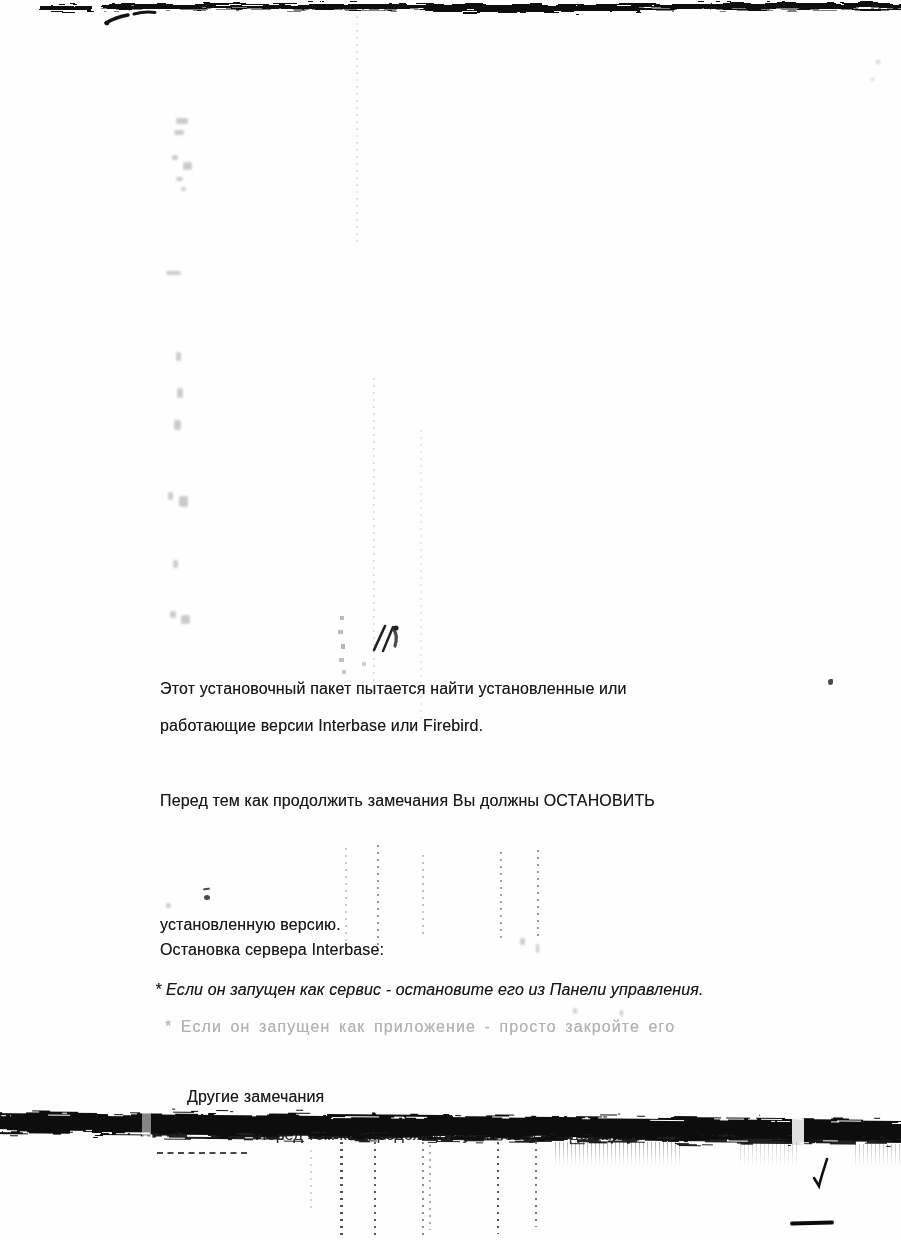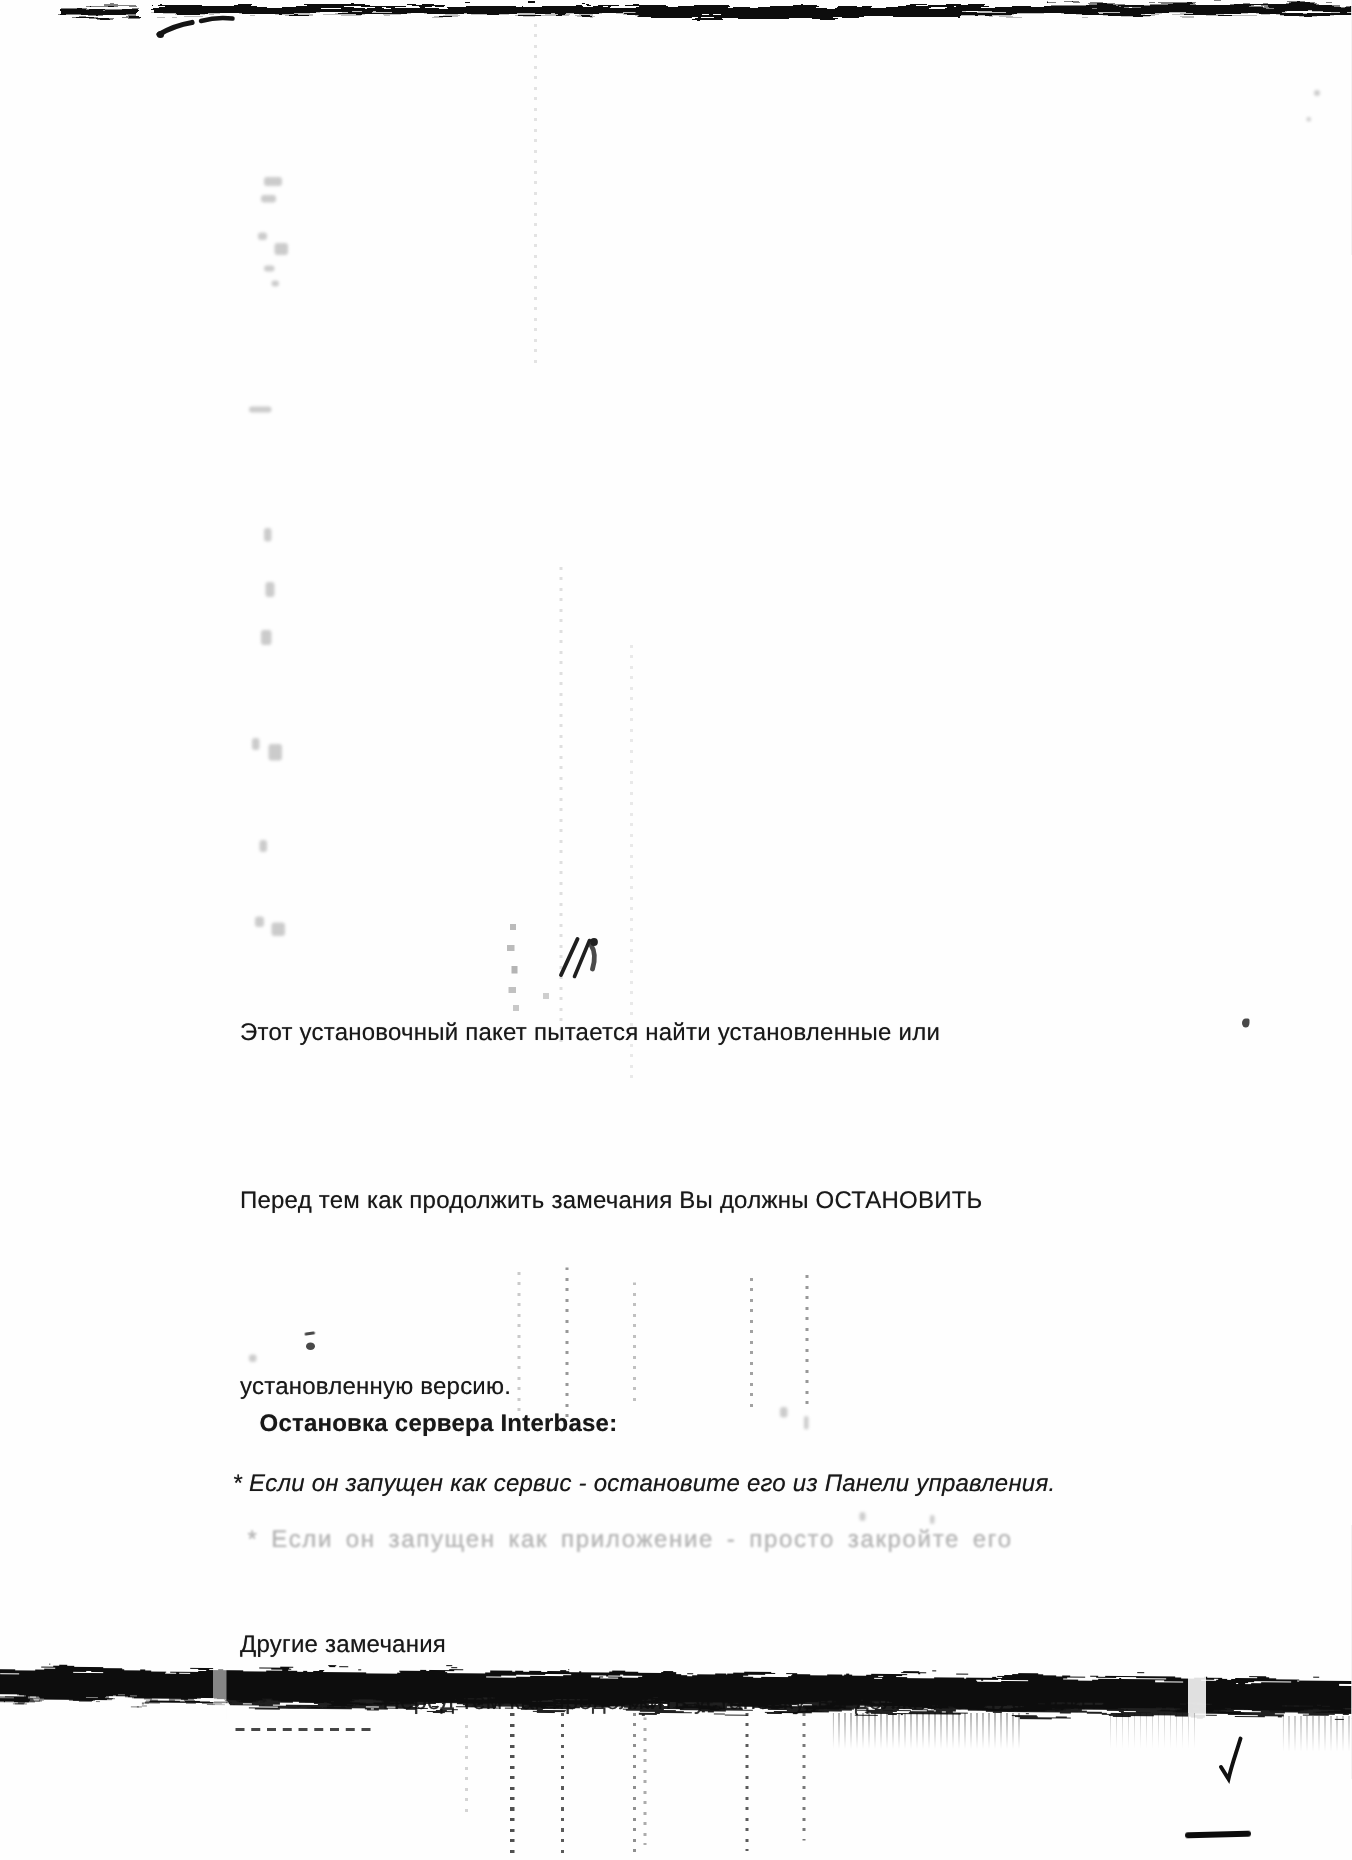--- a/index.html
+++ b/index.html
@@ -13,21 +13,21 @@
     position:absolute; left:160px; white-space:nowrap;
     font-size:16px; color:#181818; letter-spacing:0.15px;
     text-shadow:0 0 0.45px rgba(10,10,10,0.55);
   }
   .bullet { left:155px; }
   .faded {
     color:#6b6b6b; opacity:0.5; filter:blur(0.7px);
     letter-spacing:1.1px; word-spacing:3px;
   }
   .smudged { color:#1a1a1a; opacity:0.9; }
-  .heading { font-weight:bold;margin-left:13px; }
+  .heading { font-weight:normal; }
   .speck {
     position:absolute; background:#8f8f8f; opacity:0.45;
     filter:blur(1px); border-radius:2px;
   }
   .darkspeck {
     position:absolute; background:#2a2a2a; opacity:0.85;
     filter:blur(0.3px); border-radius:1px;
   }
   .vstreak {
     position:absolute; width:2px;
@@ -115,38 +115,39 @@
     <rect x="6" y="24" width="5" height="4" fill="#777" opacity="0.5"></rect>
     <rect x="9" y="38" width="4" height="5" fill="#777" opacity="0.55"></rect>
     <rect x="7" y="52" width="5" height="4" fill="#777" opacity="0.45"></rect>
     <rect x="10" y="64" width="4" height="4" fill="#777" opacity="0.4"></rect>
     <rect x="30" y="56" width="4" height="4" fill="#888" opacity="0.4"></rect>
   </svg>
 
   <div class="darkspeck" style="left:828px; top:679px; width:5px; height:6px; border-radius:50% 20% 50% 50%;"></div>
 
   <div class="textline" style="top:680px;">Этот установочный пакет пытается найти установленные или</div>
+  <div class="textline" style="top:717px;">работающие версии Interbase или Firebird.</div>
 
   <div class="textline" style="top:792px;">Перед тем как продолжить замечания Вы должны ОСТАНОВИТЬ</div>
   <div class="textline" style="top:916px;">установленную версию.</div>
 
   <div class="darkspeck" style="left:203px; top:888px; width:7px; height:2px; transform:rotate(-8deg);"></div>
   <div class="darkspeck" style="left:204px; top:895px; width:6px; height:5px; border-radius:50%;"></div>
 
   <div class="vstreak" style="left:345px; top:848px; height:95px; opacity:0.25;"></div>
   <div class="vstreak" style="left:377px; top:845px; height:100px; opacity:0.5;"></div>
   <div class="vstreak" style="left:422px; top:855px; height:80px; opacity:0.3;"></div>
   <div class="vstreak" style="left:500px; top:852px; height:88px; opacity:0.45;"></div>
   <div class="vstreak" style="left:537px; top:850px; height:90px; opacity:0.5;"></div>
 
   <div class="textline heading" style="top:941px;">Остановка сервера Interbase:</div>
   <div class="textline bullet" style="top:981px;font-style:italic;">* Если он запущен как сервис - остановите его из Панели управления.</div>
   <div class="textline bullet faded" style="top:1018px;margin-left:10px;">* Если он запущен как приложение - просто закройте его</div>
 
-  <div class="textline" style="top:1088px;">Другие замечания</div>
+  <div class="textline" style="top:1088px;margin-left:27px;">Другие замечания</div>
 
   <div class="textline smudged" style="left:255px; top:1126px;">Перед тем как продолжить установку, вы должны ОСТАНОВИТЬ</div>
 
   <svg class="abs" style="left:-8px; top:1100px;" width="917" height="64">
     <defs>
       <filter id="fBand" x="-3%" y="-80%" width="106%" height="260%">
         <feTurbulence type="fractalNoise" baseFrequency="0.028 0.4" numOctaves="4" seed="3" result="n"></feTurbulence>
         <feDisplacementMap in="SourceGraphic" in2="n" scale="16"></feDisplacementMap>
       </filter>
     </defs>

